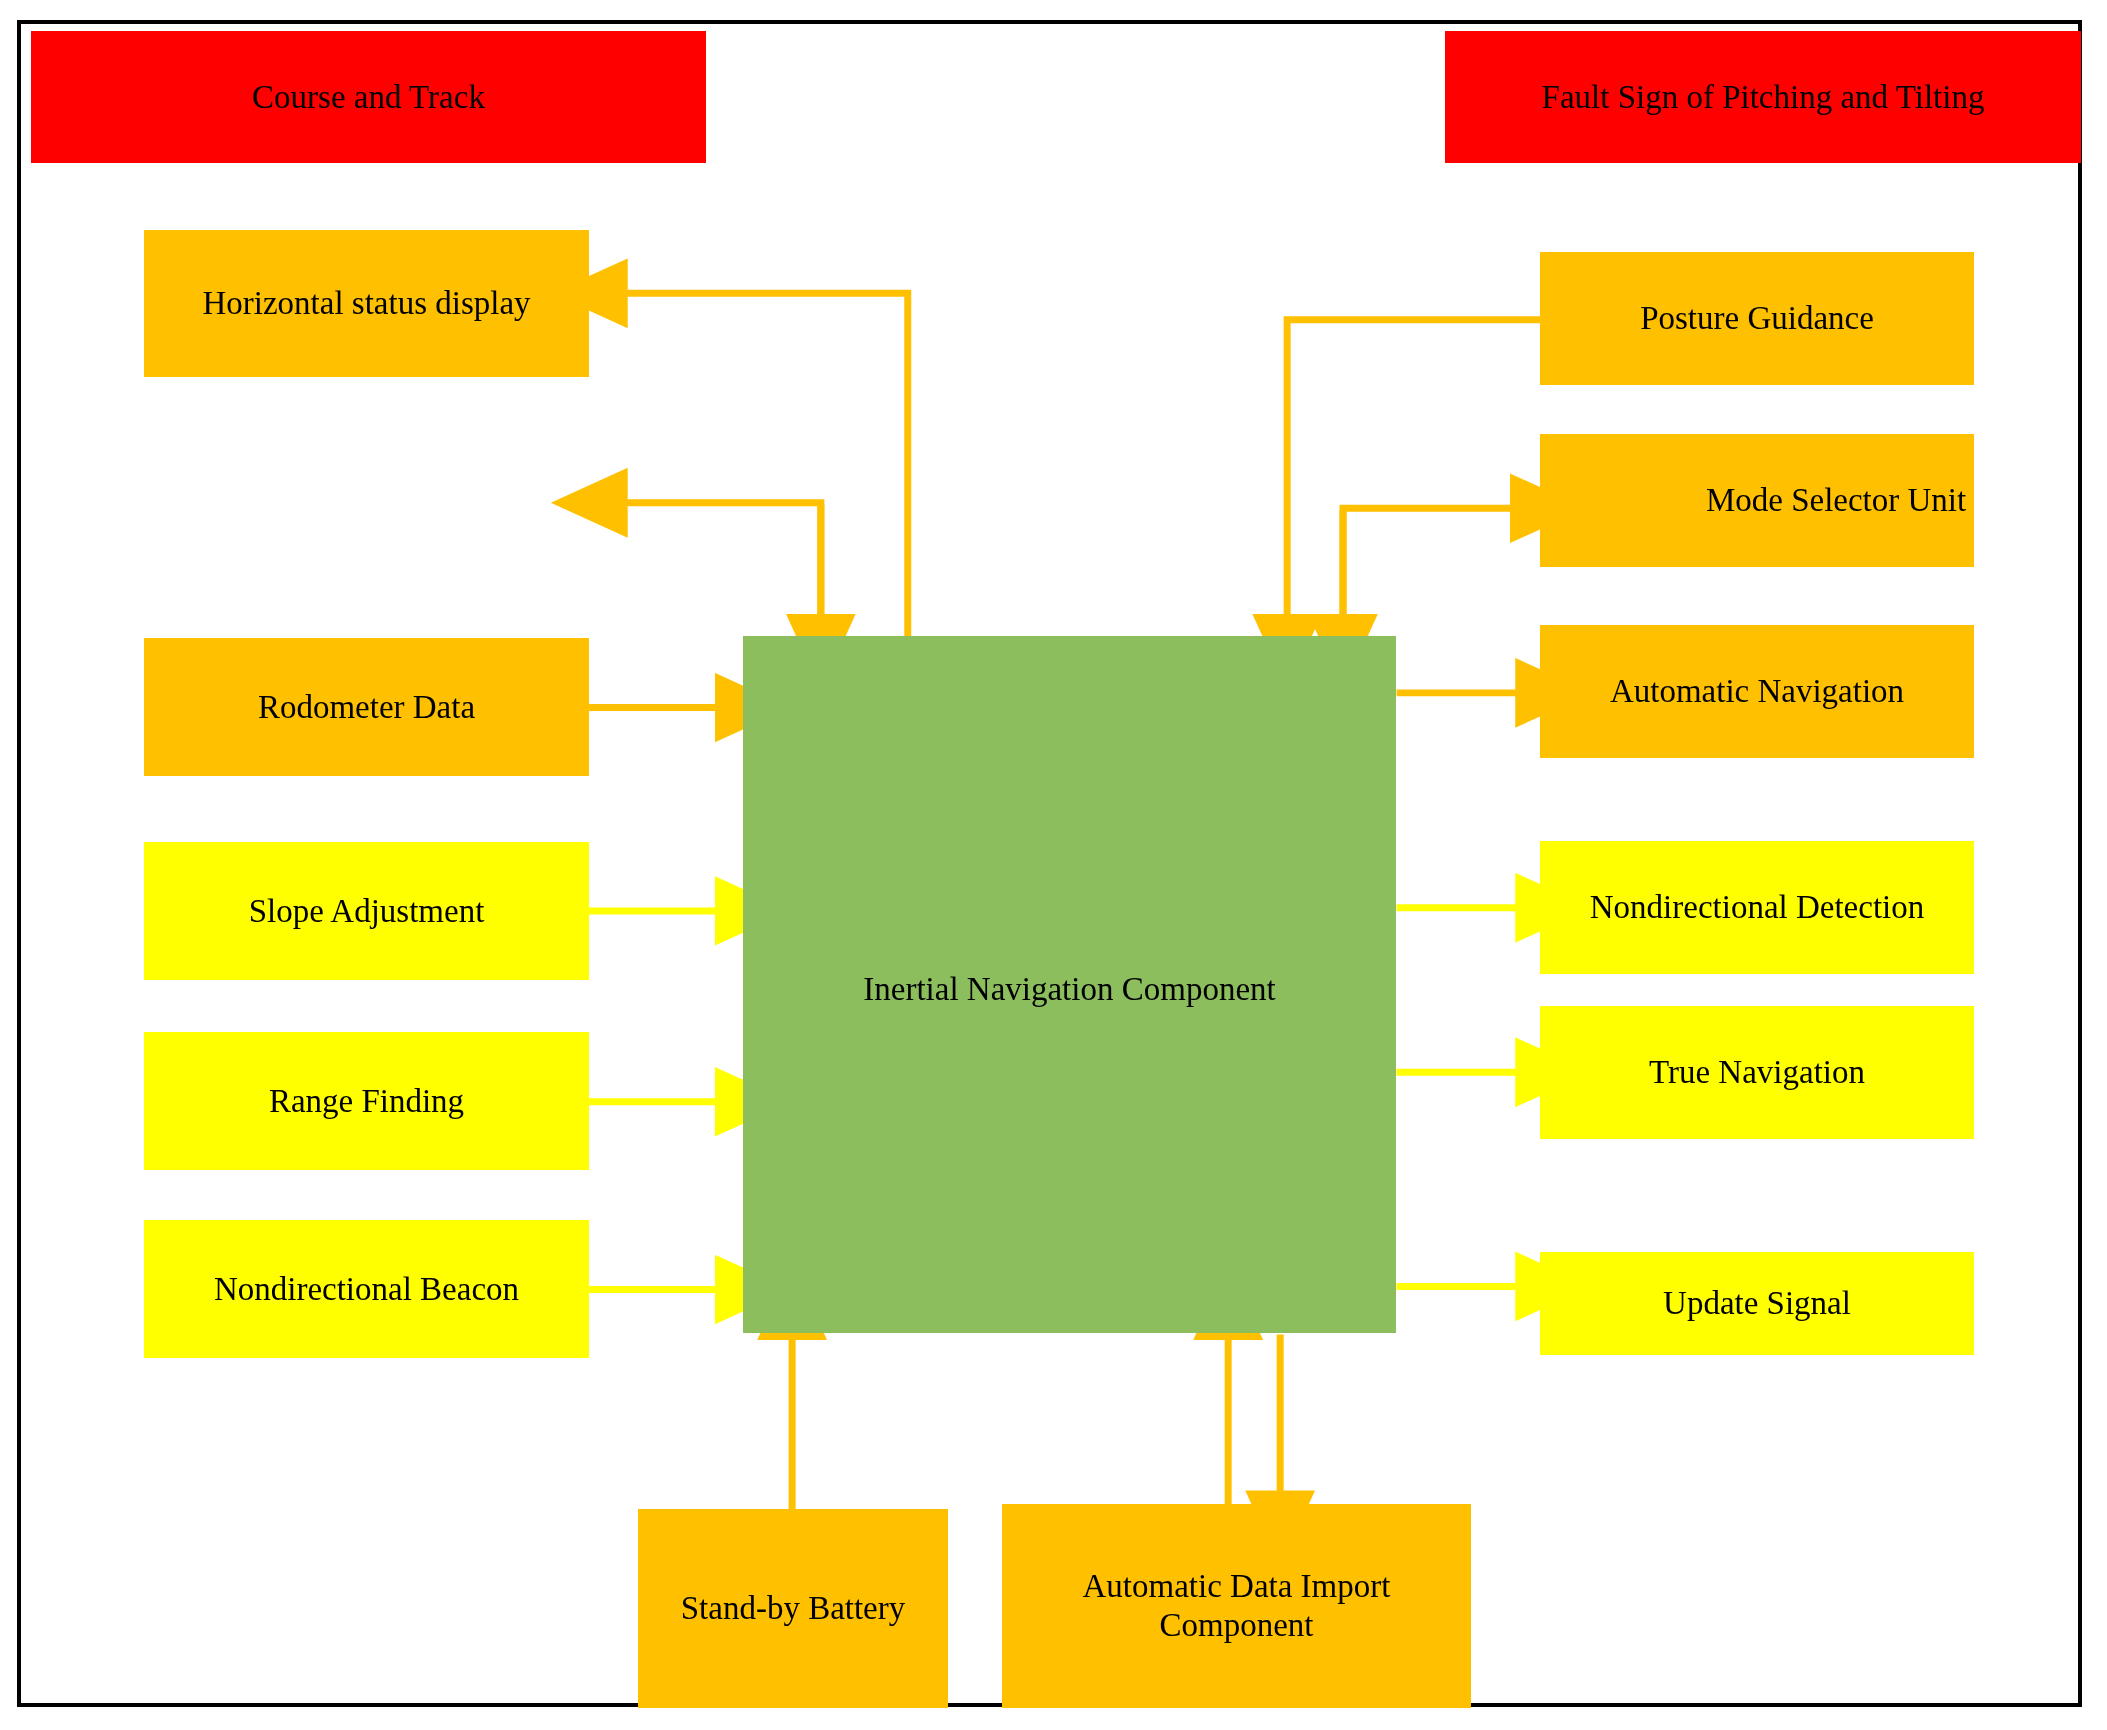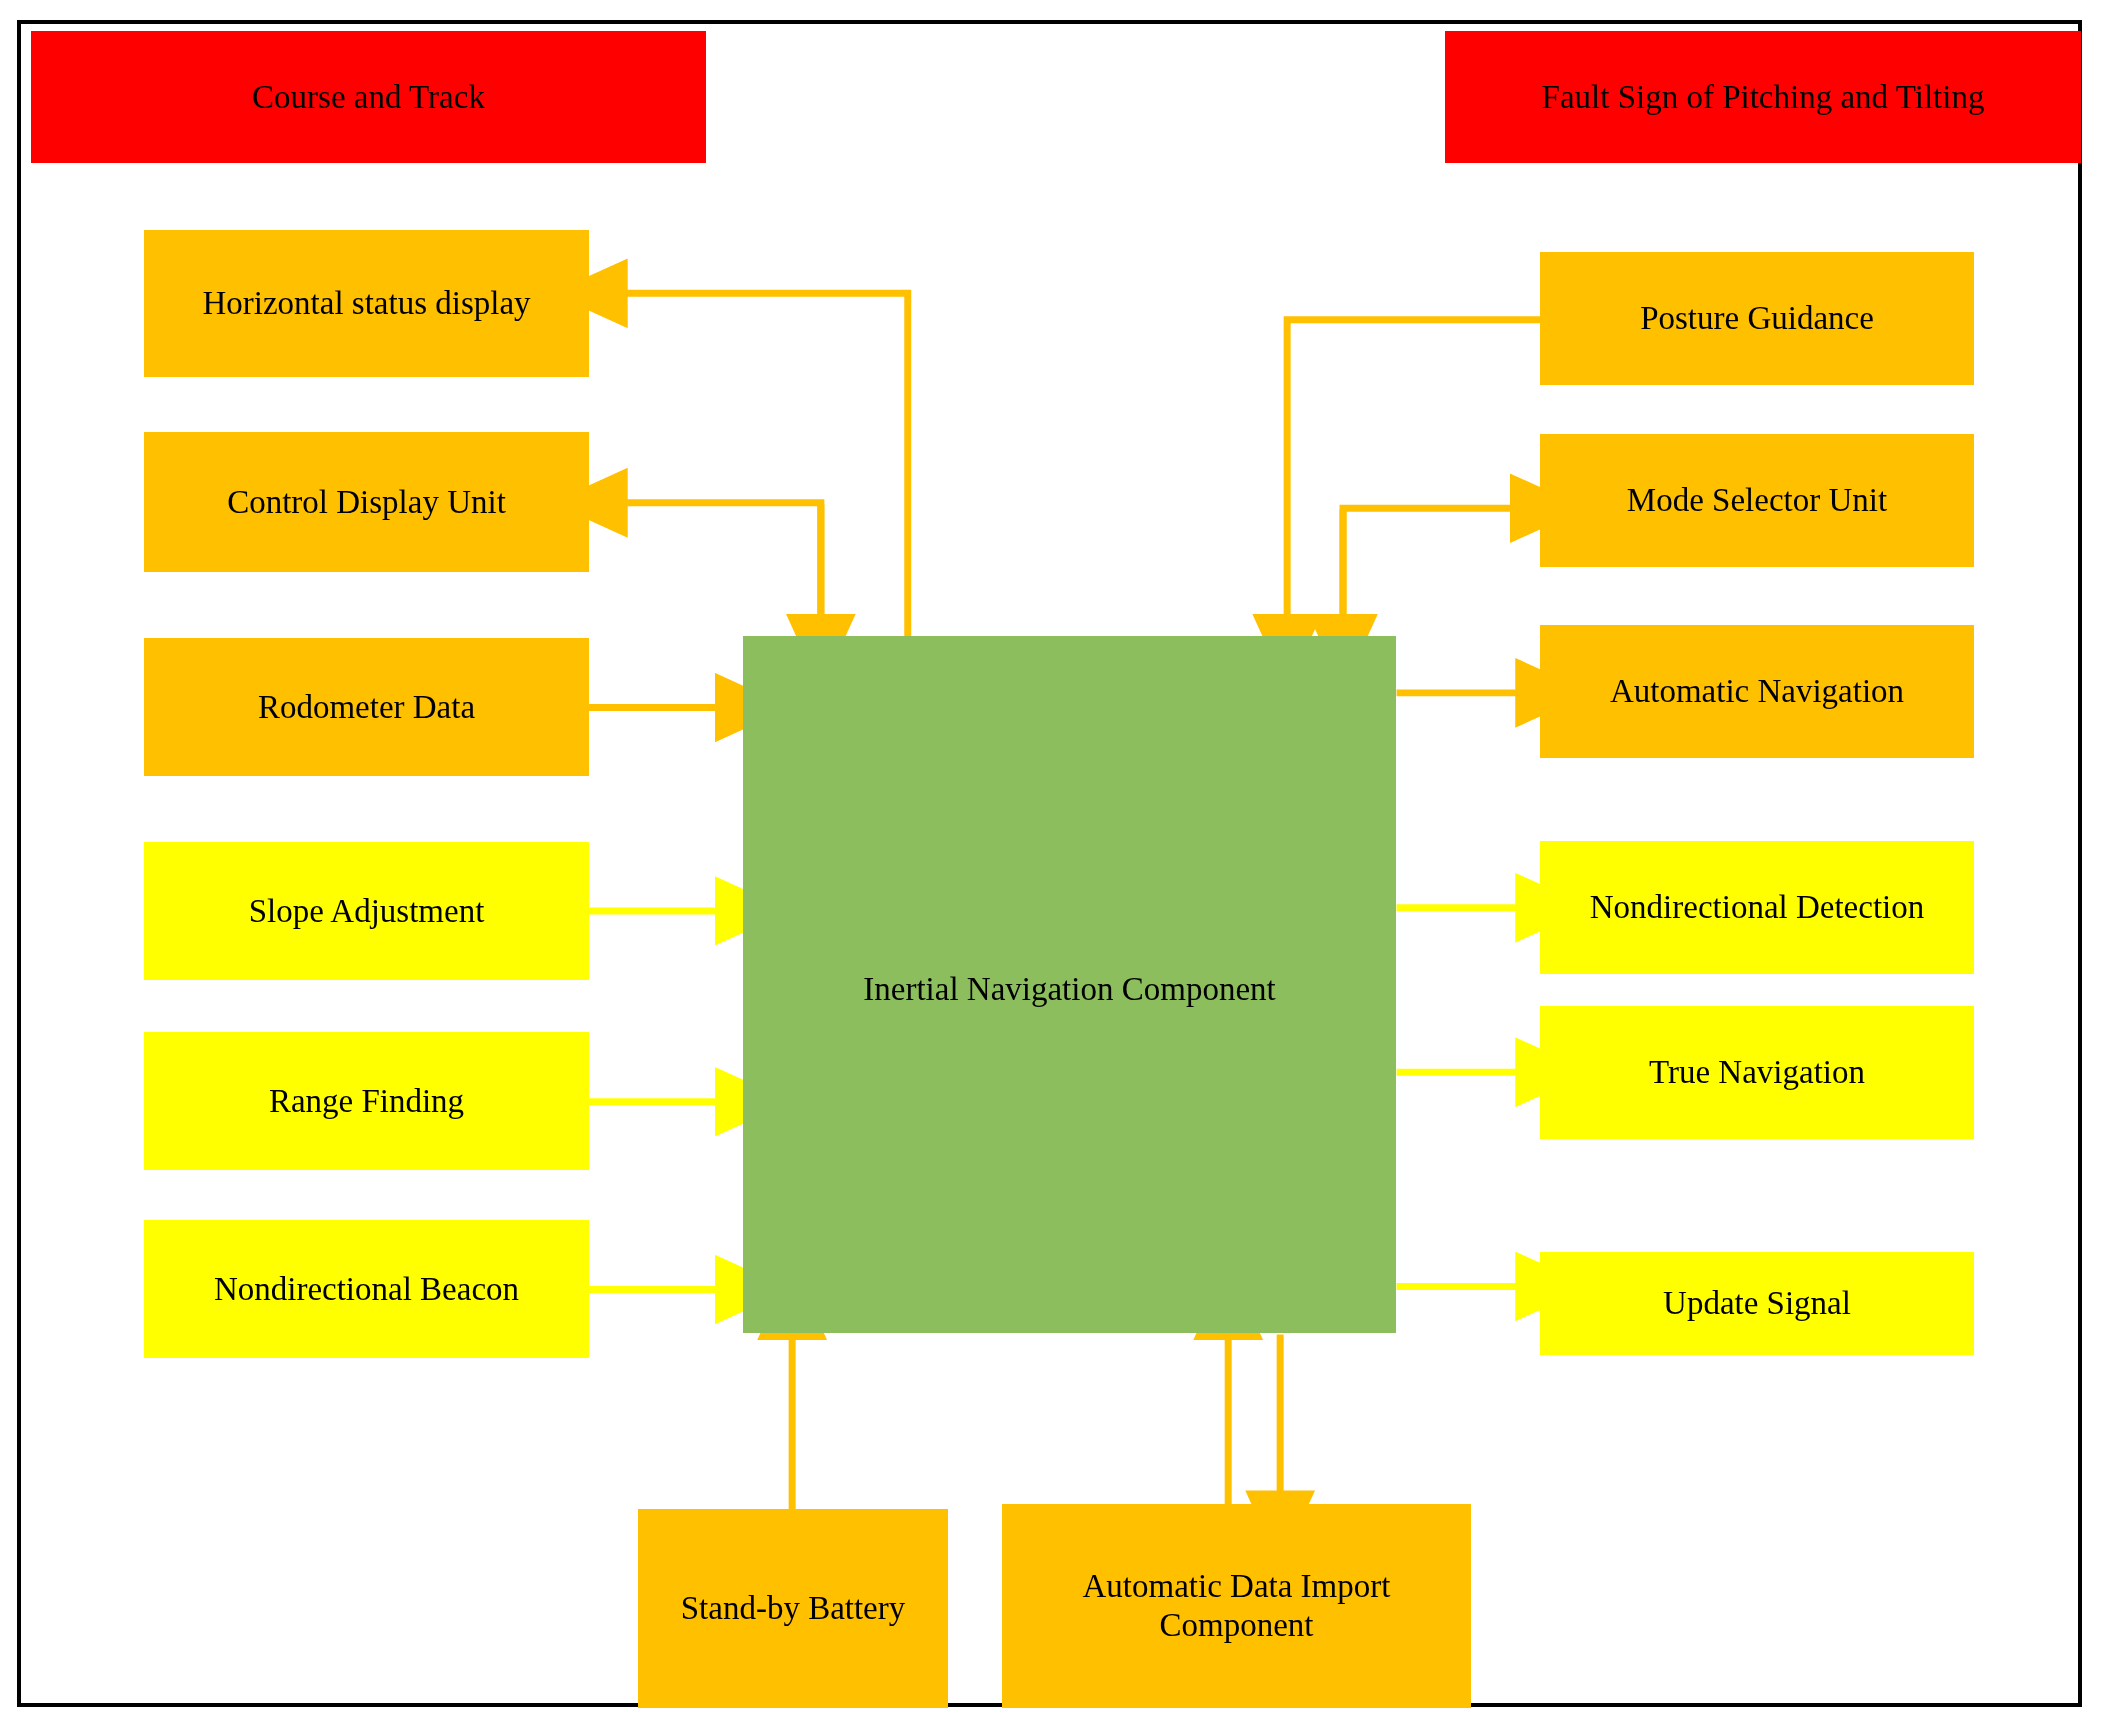--- a/index.html
+++ b/index.html
@@ -138,23 +138,20 @@
   </div>
 
   <div class="node red" style="left:1445px; top:31px; width:636px; height:132px;">
     <span>Fault Sign of Pitching and Tilting</span>
   </div>
 
   <div class="node orange" style="left:144px; top:230px; width:445px; height:147px;">
     <span>Horizontal status display</span>
   </div>
 
-  <div class="node orange" style="left:144px; top:432px; width:445px; height:140px;">
-    <span>Control Display Unit</span>
-  </div>
 
   <div class="node orange" style="left:144px; top:638px; width:445px; height:138px;">
     <span>Rodometer Data</span>
   </div>
 
   <div class="node yellow" style="left:144px; top:1032px; width:445px; height:138px;">
     <span>Range Finding</span>
   </div>
 
   <div class="node yellow" style="left:144px; top:842px; width:445px; height:138px;">
@@ -162,21 +159,21 @@
   </div>
 
   <div class="node yellow" style="left:144px; top:1220px; width:445px; height:138px;">
     <span>Nondirectional Beacon</span>
   </div>
 
   <div class="node orange" style="left:1540px; top:252px; width:434px; height:133px;">
     <span>Posture Guidance</span>
   </div>
 
-  <div class="node orange" style="left:1540px; top:434px; width:434px; height:133px;">
+  <div class="node orange" style="left:1540px; top:434px; width:434px; height:133px;justify-content:flex-end;">
     <span>Mode Selector Unit</span>
   </div>
 
   <div class="node orange" style="left:1540px; top:625px; width:434px; height:133px;">
     <span>Automatic Navigation</span>
   </div>
 
   <div class="node yellow" style="left:1540px; top:841px; width:434px; height:133px;">
     <span>Nondirectional Detection</span>
   </div>

